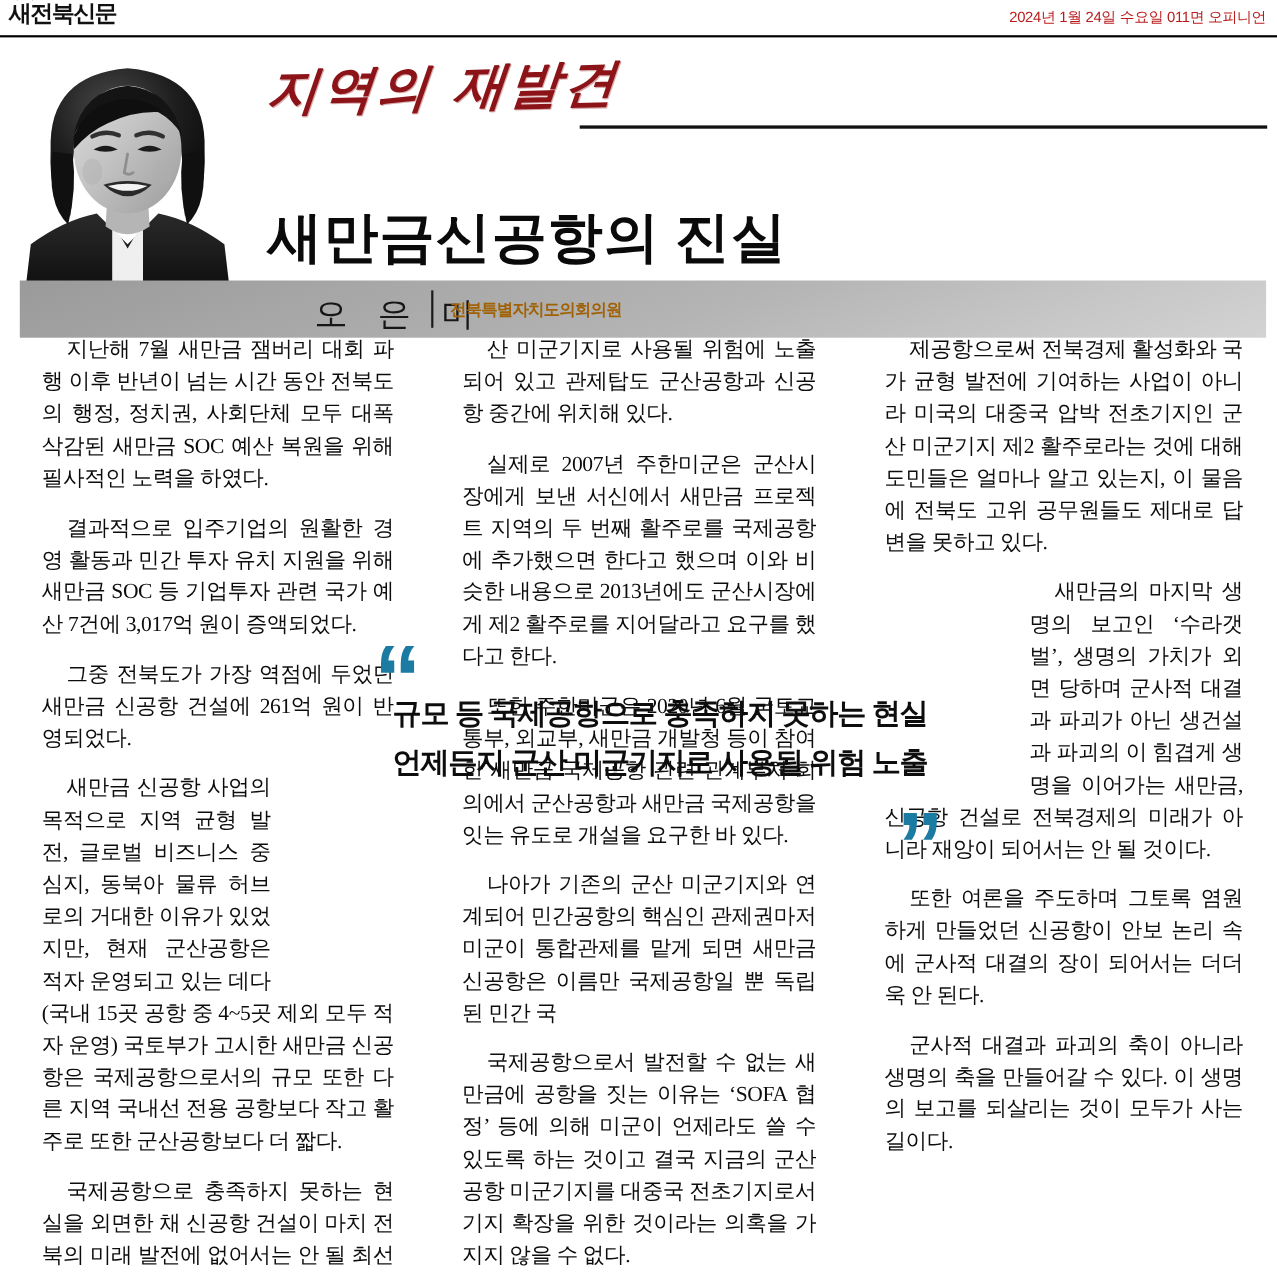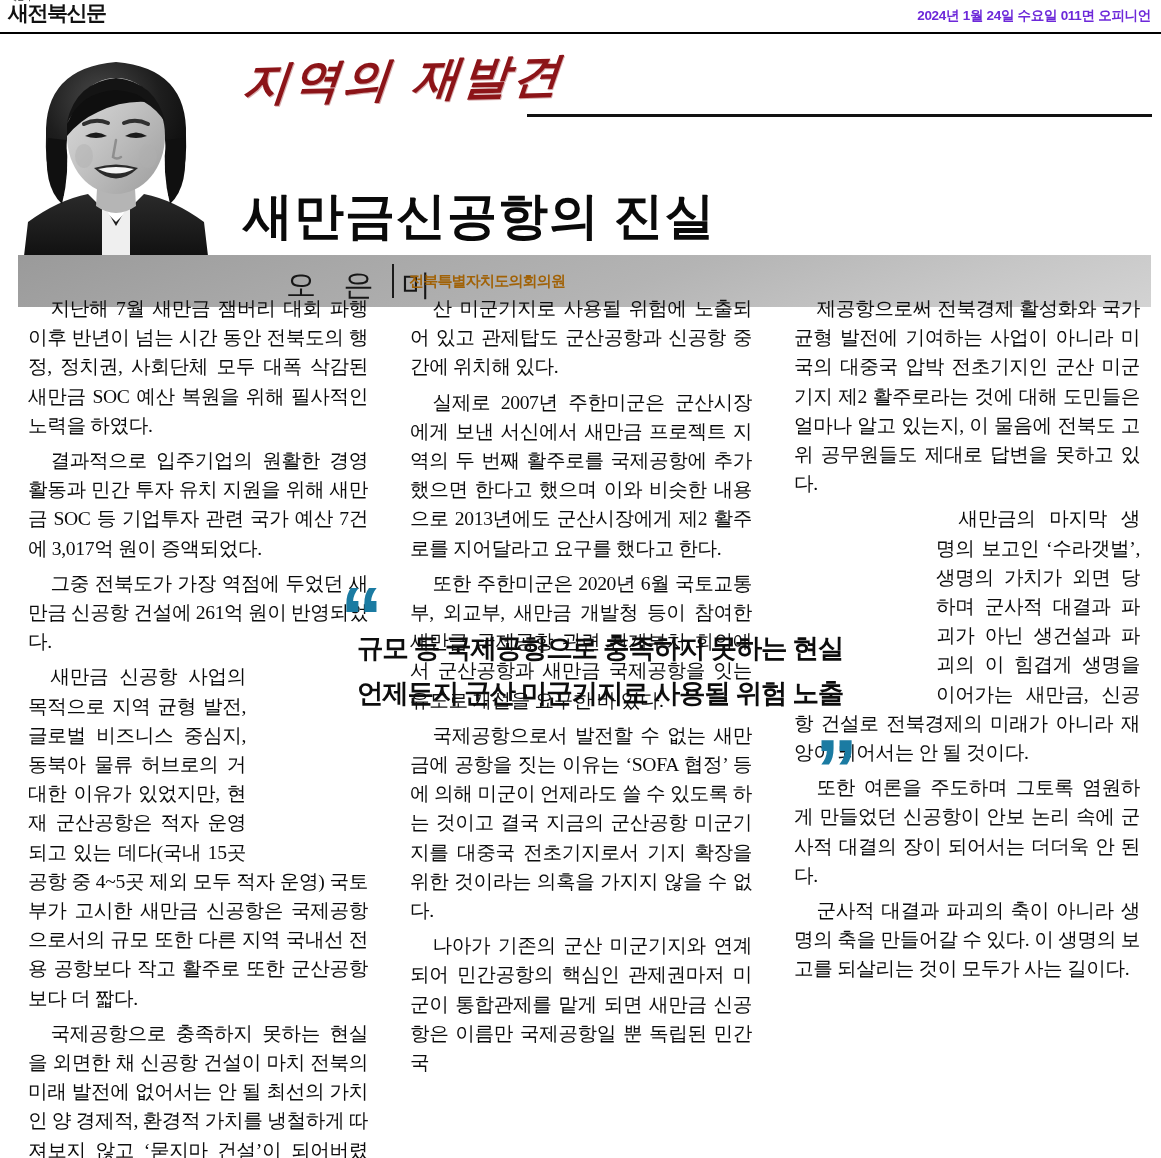--- a/index.html
+++ b/index.html
@@ -38,24 +38,24 @@
     left: 2px; top: -8px;
     font-size: 7px;
     font-weight: 700;
     letter-spacing: 0px;
     color: #333;
   }
   .masthead-date {
     position: absolute;
     right: 10px; top: 7px;
     font-family: "Liberation Sans", sans-serif;
-    font-weight: 700;
+    font-weight: 400;
     font-size: 13.5px;
     letter-spacing: -0.3px;
-    color: #6d28d9;
+    color: #b91c1c;
     margin-left: 20px;
   }
   .rule-top {
     position: absolute;
     left: 0; top: 32px;
     width: 1161px; height: 2px;
     background: #000;
   }
 
   
@@ -153,21 +153,21 @@
     top: 0;
     font-family: "Liberation Serif", "DejaVu Serif", serif;
     font-size: 19.6px;
     line-height: 29.2px;
     color: #0c0c0c;
     text-align: justify;
     text-justify: inter-character;
     letter-spacing: -0.35px;
     word-break: break-all;
   }
-  .col p { margin: 6px; text-indent: 1.15em; }
+  .col p { margin: 16px; text-indent: 1.15em; }
   .col-1 { left: 22px;  width: 352px; }
   .col-2 { left: 404px; width: 354px; }
   .col-3 { left: 788px; width: 358px; }
 
   
   .shim-right {
     float: right;
     width: 128px;
     height: 186px;
     shape-outside: inset(0);
@@ -296,22 +296,22 @@
     <div class="shim-right"></div>
     <p>새만금 신공항 사업의 목적으로 지역 균형 발전, 글로벌 비즈니스 중심지, 동북아 물류 허브로의 거대한 이유가 있었지만, 현재 군산공항은 적자 운영되고 있는 데다(국내 15곳 공항 중 4~5곳 제외 모두 적자 운영) 국토부가 고시한 새만금 신공항은 국제공항으로서의 규모 또한 다른 지역 국내선 전용 공항보다 작고 활주로 또한 군산공항보다 더 짧다.</p>
     <p>국제공항으로 충족하지 못하는 현실을 외면한 채 신공항 건설이 마치 전북의 미래 발전에 없어서는 안 될 최선의 가치인 양 경제적, 환경적 가치를 냉철하게 따져보지 않고 ‘묻지마 건설’이 되어버렸다.</p>
     <p>새만금 신공항은 군산 미군기지와 1.35Km 밖에 떨어져 있지 않고 군산 미군기지와 유도로로 연결되어 언제든지 군</p>
   </div>
 
   <div class="col col-2">
     <p>산 미군기지로 사용될 위험에 노출되어 있고 관제탑도 군산공항과 신공항 중간에 위치해 있다.</p>
     <p>실제로 2007년 주한미군은 군산시장에게 보낸 서신에서 새만금 프로젝트 지역의 두 번째 활주로를 국제공항에 추가했으면 한다고 했으며 이와 비슷한 내용으로 2013년에도 군산시장에게 제2 활주로를 지어달라고 요구를 했다고 한다.</p>
     <p>또한 주한미군은 2020년 6월 국토교통부, 외교부, 새만금 개발청 등이 참여한 새만금 국제공항 관련 관계부처 회의에서 군산공항과 새만금 국제공항을 잇는 유도로 개설을 요구한 바 있다.</p>
+    <p>나아가 기존의 군산 미군기지와 연계되어 민간공항의 핵심인 관제권마저 미군이 통합관제를 맡게 되면 새만금 신공항은 이름만 국제공항일 뿐 독립된 민간 국</p>
     <p>국제공항으로서 발전할 수 없는 새만금에 공항을 짓는 이유는 ‘SOFA 협정’ 등에 의해 미군이 언제라도 쓸 수 있도록 하는 것이고 결국 지금의 군산공항 미군기지를 대중국 전초기지로서 기지 확장을 위한 것이라는 의혹을 가지지 않을 수 없다.</p>
-    <p>나아가 기존의 군산 미군기지와 연계되어 민간공항의 핵심인 관제권마저 미군이 통합관제를 맡게 되면 새만금 신공항은 이름만 국제공항일 뿐 독립된 민간 국</p>
   </div>
 
   <div class="col col-3">
     <p>제공항으로써 전북경제 활성화와 국가 균형 발전에 기여하는 사업이 아니라 미국의 대중국 압박 전초기지인 군산 미군기지 제2 활주로라는 것에 대해 도민들은 얼마나 알고 있는지, 이 물음에 전북도 고위 공무원들도 제대로 답변을 못하고 있다.</p>
     <div class="shim-left"></div>
     <p>새만금의 마지막 생명의 보고인 ‘수라갯벌’, 생명의 가치가 외면 당하며 군사적 대결과 파괴가 아닌 생건설과 파괴의 이 힘겹게 생명을 이어가는 새만금, 신공항 건설로 전북경제의 미래가 아니라 재앙이 되어서는 안 될 것이다.</p>
     <p>또한 여론을 주도하며 그토록 염원하게 만들었던 신공항이 안보 논리 속에 군사적 대결의 장이 되어서는 더더욱 안 된다.</p>
     <p>군사적 대결과 파괴의 축이 아니라 생명의 축을 만들어갈 수 있다. 이 생명의 보고를 되살리는 것이 모두가 사는 길이다.</p>
   </div>
 </div>

